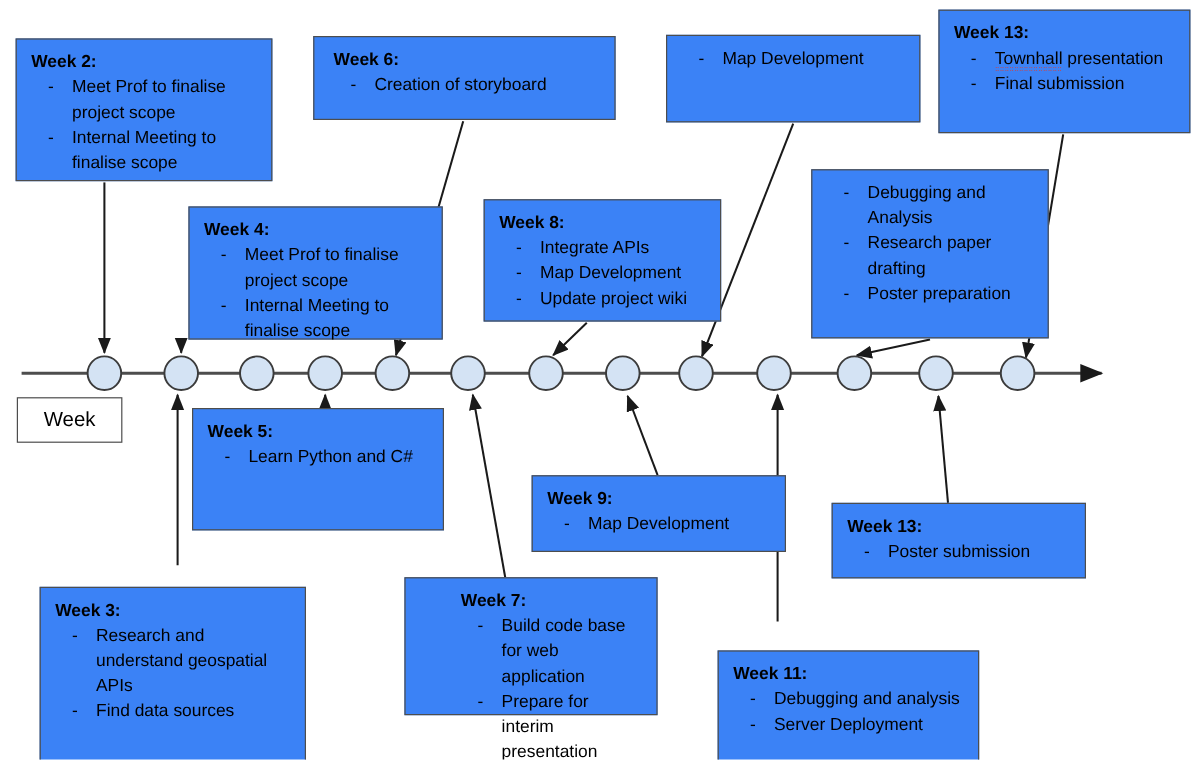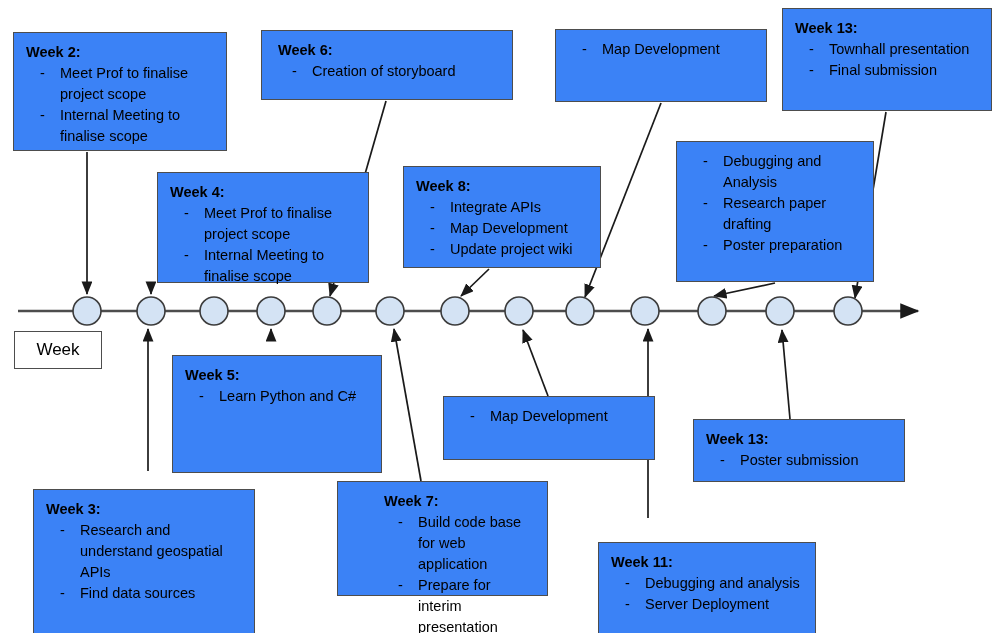--- a/index.html
+++ b/index.html
@@ -179,27 +179,28 @@
         <li class="note-item"><span class="dash">-</span>Update project wiki</li>
       </ul>
     </div>
     <div class="note-box" style="left: 676px; top: 141px; width: 198px; height: 141px;">
       <ul class="note-list">
         <li class="note-item"><span class="dash">-</span>Debugging and Analysis</li>
         <li class="note-item"><span class="dash">-</span>Research paper drafting</li>
         <li class="note-item"><span class="dash">-</span>Poster preparation</li>
       </ul>
     </div>
-    <div class="note-box" style="left: 160px; top: 355px; width: 210px; height: 118px; margin-left: 12px;">
+    <div class="note-box" style="left: 160px; top: 340px; width: 210px; height: 102px;">
       <div class="note-title">Week 5:</div>
       <ul class="note-list">
         <li class="note-item"><span class="dash">-</span>Learn Python and C#</li>
       </ul>
     </div>
     <div class="note-box" style="left: 443px; top: 396px; width: 212px; height: 64px;">
+      <div class="note-title">Week 9:</div>
       <ul class="note-list">
         <li class="note-item"><span class="dash">-</span>Map Development</li>
       </ul>
     </div>
     <div class="note-box" style="left: 693px; top: 419px; width: 212px; height: 63px;">
       <div class="note-title">Week 13:</div>
       <ul class="note-list">
         <li class="note-item"><span class="dash">-</span>Poster submission</li>
       </ul>
     </div>

